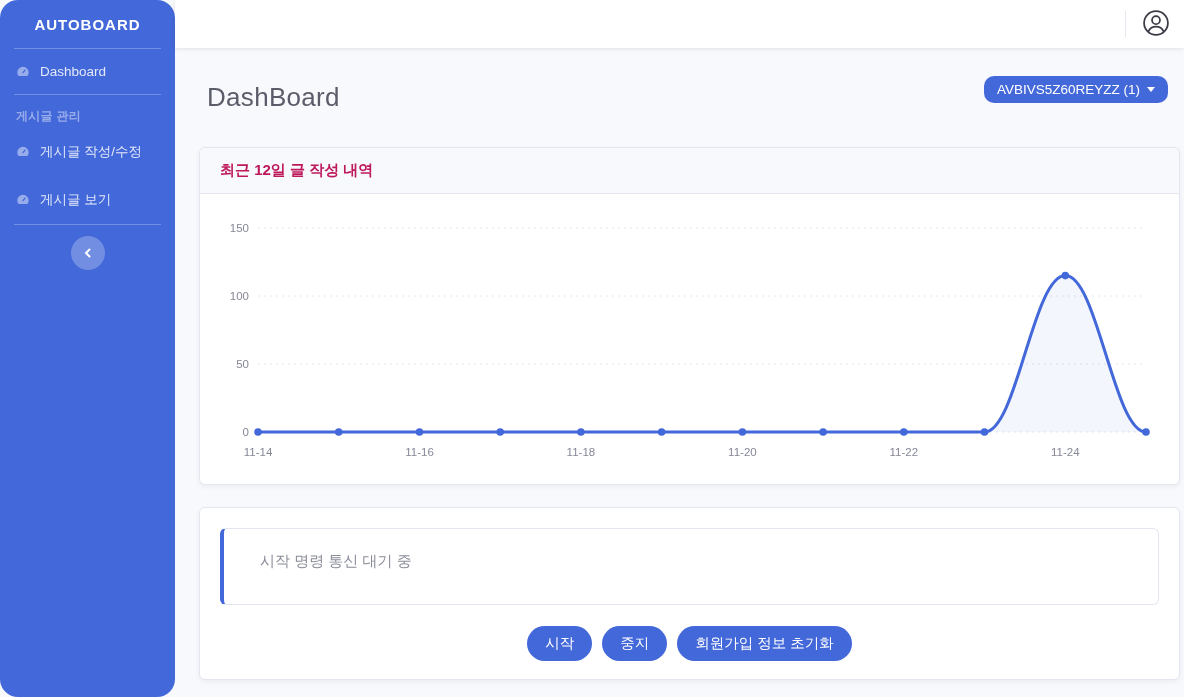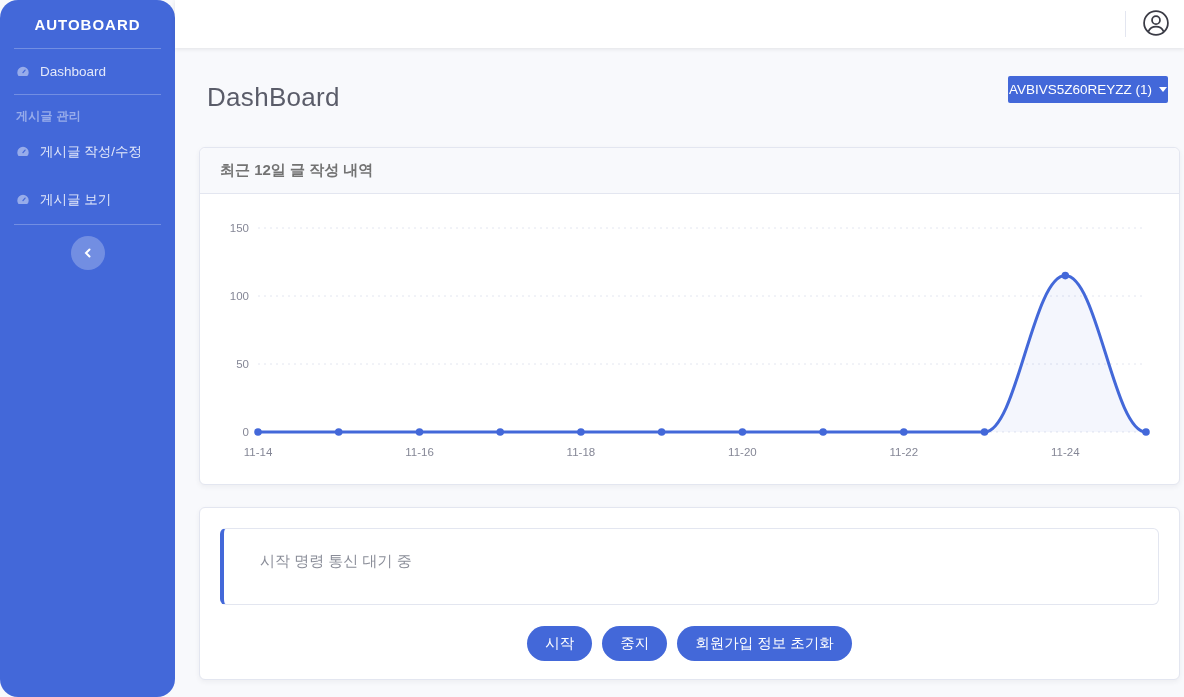--- a/index.html
+++ b/index.html
@@ -50,39 +50,39 @@
   .avatar-btn { background:none; border:none; cursor:pointer; display:flex; align-items:center; padding:0; }
 
   .content { padding:24px 4px 0 24px; overflow:hidden; }
 
   .page-head {
     display:flex; align-items:flex-start; justify-content:space-between;
     margin:4px 12px 34px 8px;
   }
   .page-title { font-size:26px; font-weight:400; color:#5a5c69; margin:6px 0 0; letter-spacing:0.3px; }
   .account-btn {
-    background:#4368d9; color:#fff; border:none; border-radius:2px;
-    padding:6px 1px; font-size:13.5px; cursor:pointer;
+    background:#4368d9; color:#fff; border:none; border-radius:10px;
+    padding:6px 13px; font-size:13.5px; cursor:pointer;
     display:flex; align-items:center; gap:7px; font-family:inherit;
   }
   .caret-down {
     width:0; height:0; display:inline-block;
     border-left:4px solid transparent; border-right:4px solid transparent;
     border-top:5px solid #fff;
   }
 
   
   .card {
     background:#fff; border:1px solid #e3e6f0; border-radius:6px;
     box-shadow:0 2px 5px rgba(58,59,69,0.06); margin-bottom:22px;
   }
   .card-header {
     background:#f8f9fc; border-bottom:1px solid #e3e6f0;
     border-radius:6px 6px 0 0;
-    padding:13px 20px; font-size:15px; font-weight:bold; color:#737373;
+    padding:13px 20px; font-size:15px; font-weight:bold; color:#be185d;
   }
   .card-body { padding:14px 12px 10px; }
   .card-body.job-body { padding:20px 20px 18px; }
 
   
   .chart-wrap { width:100%; }
   .chart-wrap svg text {
     font-family:"Liberation Sans", sans-serif; font-size:11.5px; fill:#858796;
   }
 

